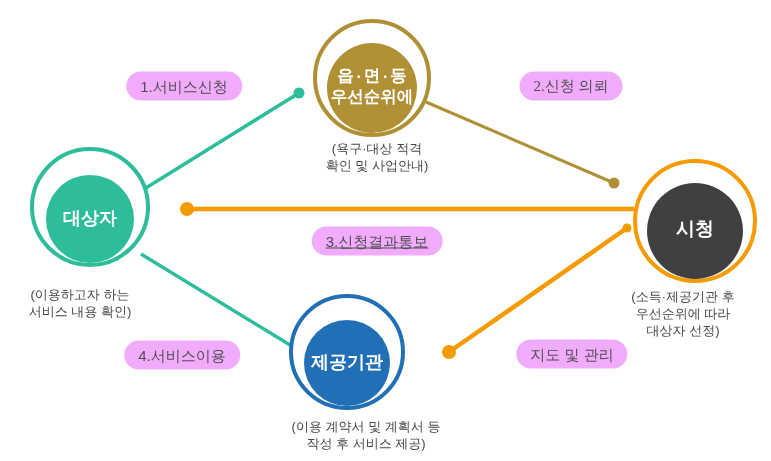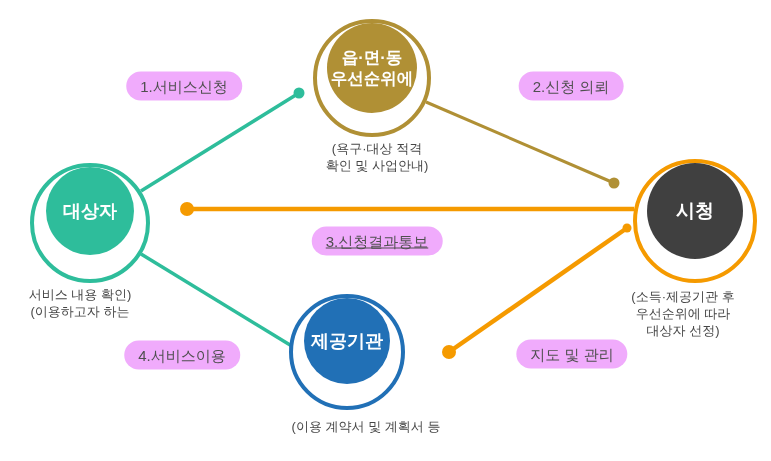--- a/index.html
+++ b/index.html
@@ -21,36 +21,37 @@
     top: 0;
     width: 771px;
     height: 461px;
   }
   
   .ring {
     position: absolute;
     border-radius: 50%;
     background: #ffffff;
     display: flex;
-    align-items: flex-start;
+    align-items: flex-end;
     justify-content: center;
     box-sizing: border-box;
+    font-family: Liberation Mono, monospace;
   }
   .core {
     border-radius: 50%;
     display: flex;
     flex-direction: column;
     align-items: center;
     justify-content: center;
     text-align: center;
     color: #ffffff;
     font-weight: bold;
     line-height: 1.25;
   }
-  .ring-applicant { left: 30px;  top: 163px; width: 120px; height: 120px; border: 4px solid #2ebd9b; }
+  .ring-applicant { left: 30px;  top: 147px; width: 120px; height: 120px; border: 4px solid #2ebd9b; }
   .core-applicant { width: 88px;  height: 88px;  background: #2ebd9b; font-size: 18px; }
   .ring-community { left: 313px; top: 19px;  width: 118px; height: 118px; border: 4px solid #b09035; }
   .core-community { width: 90px;  height: 90px;  background: #b09035; font-size: 16.5px; }
   .ring-city      { left: 633px; top: 159px; width: 124px; height: 124px; border: 4px solid #f59a00; }
   .core-city      { width: 96px;  height: 96px;  background: #404040; font-size: 19px; }
   .ring-provider  { left: 289px; top: 294px; width: 116px; height: 116px; border: 4px solid #2170b6; }
   .core-provider  { width: 86px;  height: 86px;  background: #2170b6; font-size: 18px; }
   .label-line { display: block; }
   
   .note {
@@ -73,21 +74,21 @@
     transform: translate(-50%, -50%);
     background: #f0abfc;
     color: #4f4f4f;
     font-size: 15px;
     line-height: 1;
     padding: 7px 14px;
     border-radius: 15px;
     white-space: nowrap;
   }
   .badge-1 { left: 184px; top: 86px;  }
-  .badge-2 { left: 571px; top: 86px;  }
+  .badge-2 { left: 571px; top: 86px; font-family: Liberation Serif, serif;  }
   .badge-3 { left: 377px; top: 241px; text-decoration: underline; }
   .badge-4 { left: 182px; top: 355px; }
   .badge-5 { left: 572px; top: 354px; }
 </style>
 </head>
 <body>
 
 <div class="stage">
 
   <svg class="lines-svg" viewBox="0 0 771 461">
@@ -108,22 +109,22 @@
     <line x1="627" y1="228" x2="449" y2="352" stroke="#f59a00" stroke-width="4.5"></line>
     <circle cx="449" cy="352" r="7" fill="#f59a00"></circle>
   </svg>
 
   <div class="ring ring-applicant">
     <div class="core core-applicant">
       <span class="label-line">대상자</span>
     </div>
   </div>
   <div class="note note-applicant">
+    <span class="note-line">(이용하고자 하는</span>
     <span class="note-line">서비스 내용 확인)</span>
-    <span class="note-line">(이용하고자 하는</span>
   </div>
 
   <div class="ring ring-community">
     <div class="core core-community">
       <span class="label-line">읍·면·동</span>
       <span class="label-line">우선순위에</span>
     </div>
   </div>
   <div class="note note-community">
     <span class="note-line">(욕구·대상 적격</span>
@@ -141,20 +142,21 @@
     <span class="note-line">대상자 선정)</span>
   </div>
 
   <div class="ring ring-provider">
     <div class="core core-provider">
       <span class="label-line">제공기관</span>
     </div>
   </div>
   <div class="note note-provider">
     <span class="note-line">(이용 계약서 및 계획서 등</span>
+    <span class="note-line">작성 후 서비스 제공)</span>
   </div>
 
   <div class="badge badge-1">1.서비스신청</div>
   <div class="badge badge-2">2.신청 의뢰</div>
   <div class="badge badge-3">3.신청결과통보</div>
   <div class="badge badge-4">4.서비스이용</div>
   <div class="badge badge-5">지도 및 관리</div>
 
 </div>
 

